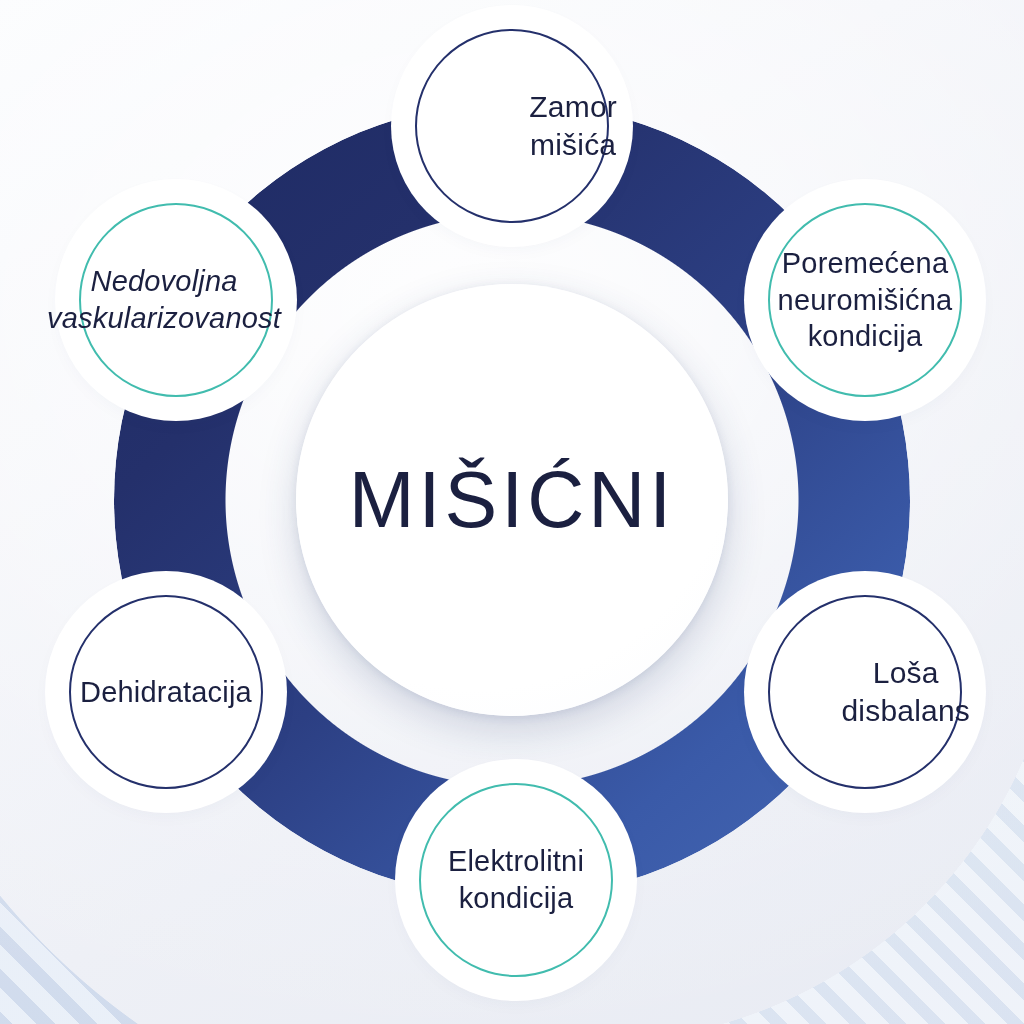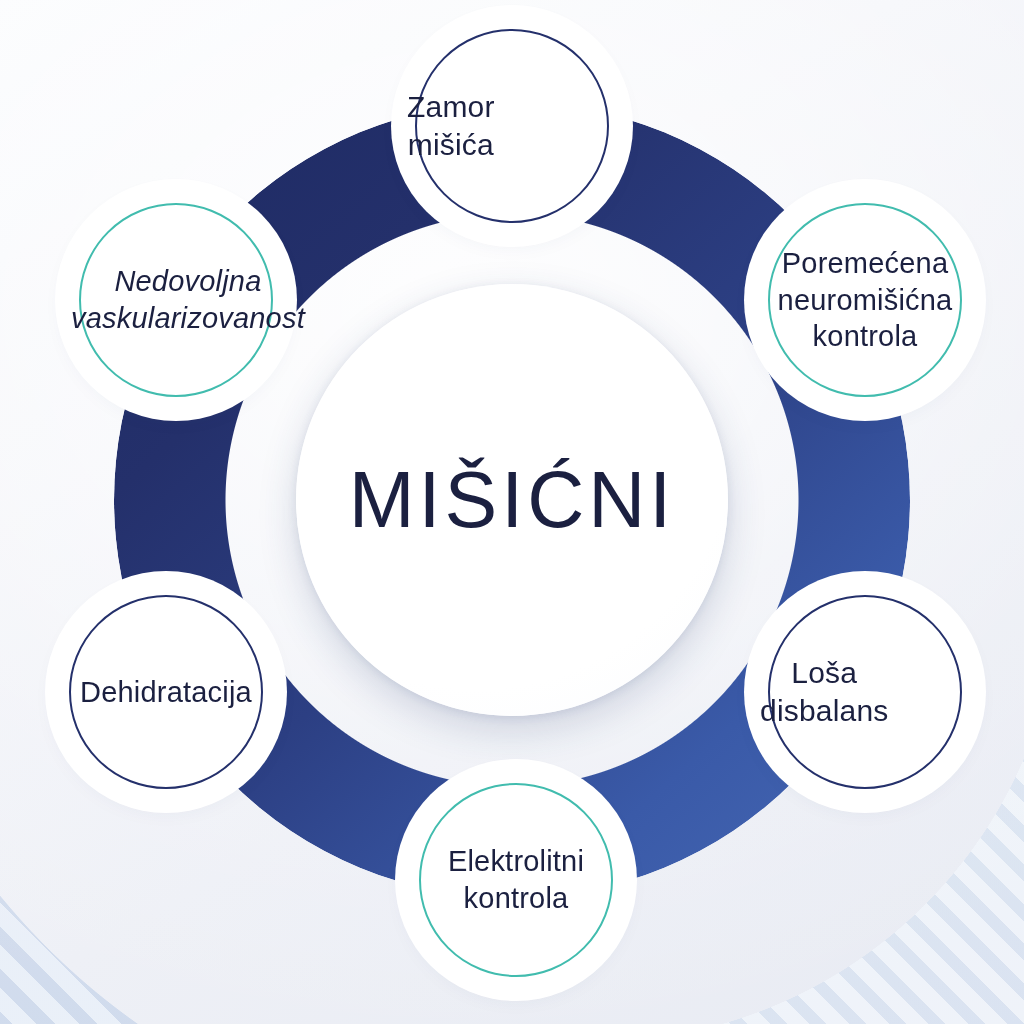--- a/index.html
+++ b/index.html
@@ -121,21 +121,21 @@
     height: 210px;
     margin-left: -105px;
     margin-top: -105px;
     border-radius: 50%;
     background: #ffffff;
     box-shadow:
       0 0 0 16px #ffffff,
       0 6px 26px rgba(45, 65, 115, 0.13);
     display: flex;
     align-items: center;
-    justify-content: flex-start;
+    justify-content: flex-end;
   }
 
   .node-ring {
     position: absolute;
     inset: 8px;
     border-radius: 50%;
     border: 2px solid #24306b;
     pointer-events: none;
   }
 
@@ -187,33 +187,33 @@
   <div class="node" style="left:512px; top:126px;">
     <div class="node-ring"></div>
     <div class="node-label">Zamor
 mišića</div>
   </div>
 
   <div class="node teal" style="left:865px; top:300px;">
     <div class="node-ring"></div>
     <div class="node-label extra-wide">Poremećena
 neuromišićna
-kontrola</div>
+kondicija</div>
   </div>
 
   <div class="node" style="left:865px; top:692px;">
     <div class="node-ring"></div>
     <div class="node-label">Loša
 disbalans</div>
   </div>
 
   <div class="node teal" style="left:516px; top:880px;">
     <div class="node-ring"></div>
     <div class="node-label wide">Elektrolitni
-kontrola</div>
+kondicija</div>
   </div>
 
   <div class="node" style="left:166px; top:692px;">
     <div class="node-ring"></div>
     <div class="node-label wide">Dehidratacija</div>
   </div>
 
   <div class="node teal" style="left:176px; top:300px;font-style:italic;">
     <div class="node-ring"></div>
     <div class="node-label extra-wide">Nedovoljna

